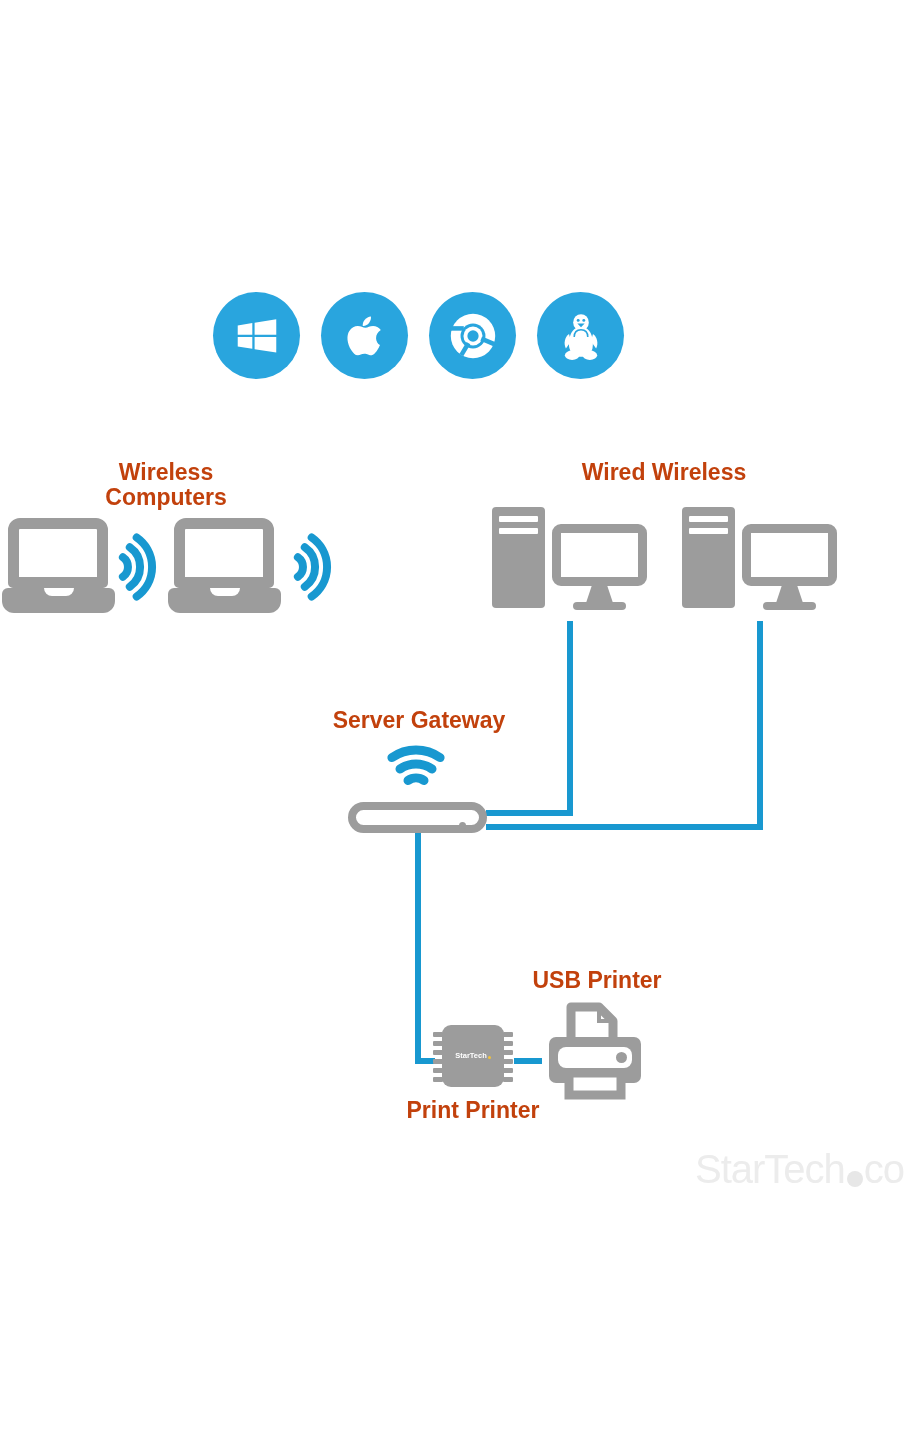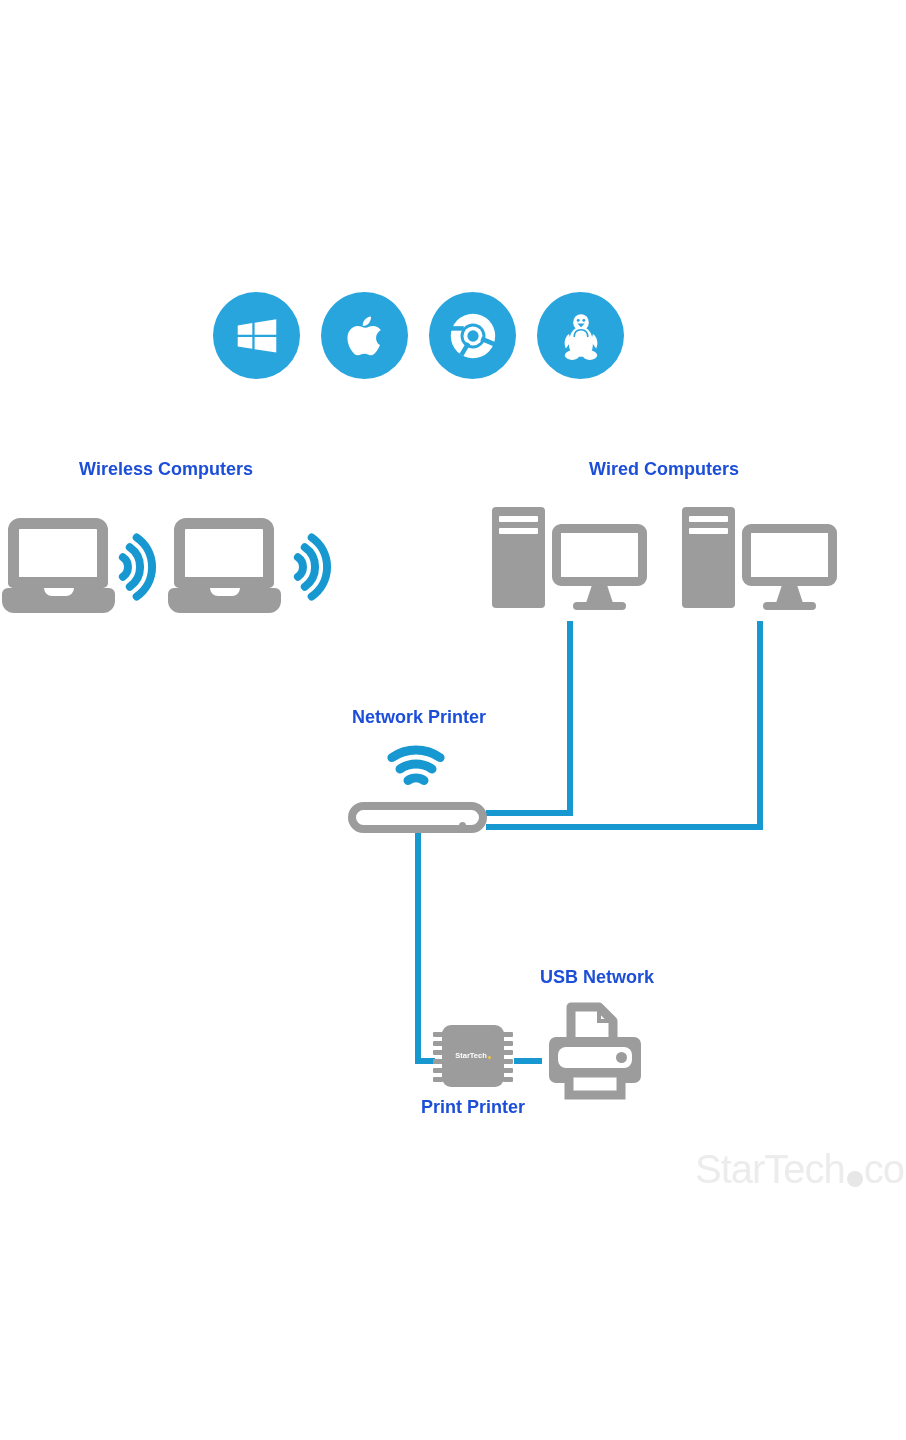--- a/index.html
+++ b/index.html
@@ -2,21 +2,21 @@
 <html><head>
 <meta charset="utf-8">
 <style>
   html,body{margin:0;padding:0;}
   body{
     width:906px;height:1440px;background:#ffffff;position:relative;
     font-family:"Liberation Sans", sans-serif;overflow:hidden;
   }
   .abs{position:absolute;}
   .label{
-    color:#1d4ed8;font-weight:bold;font-size:18px;line-height:1.1;
+    color:#c2410c;font-weight:bold;font-size:23px;line-height:1.1;
     text-align:center;width:200px;letter-spacing:0px;
   }
   .badge{
     width:87px;height:87px;border-radius:50%;background:#29A5DE;
     display:flex;align-items:center;justify-content:center;
   }
   
   .lap-screen{
     width:100px;height:70px;box-sizing:border-box;background:#fff;
     border:11px solid #9C9C9C;border-radius:12px 12px 5px 5px;
@@ -105,23 +105,23 @@
       <ellipse cx="32.5" cy="42.5" rx="7" ry="4.5"></ellipse>
     </g>
     <circle cx="21.3" cy="9" r="1.4" fill="#29A5DE"></circle>
     <circle cx="26.7" cy="9" r="1.4" fill="#29A5DE"></circle>
     <path d="M20.5,12 L27.5,12 L24,15.5 Z" fill="#29A5DE"></path>
     <path d="M17.5,25 C17.5,19.5 20,18 24,18 C28,18 30.5,19.5 30.5,25" fill="none" stroke="#29A5DE" stroke-width="1.5"></path>
   </svg>
 </div>
 
 <div class="abs label" style="left:66px;top:460px;">Wireless Computers</div>
-<div class="abs label" style="left:564px;top:460px;">Wired Computers</div>
-<div class="abs label" style="left:319px;top:708px;">Network Printer</div>
-<div class="abs label" style="left:497px;top:968px;">USB Network</div>
+<div class="abs label" style="left:564px;top:460px;">Wired Wireless</div>
+<div class="abs label" style="left:319px;top:708px;">Server Gateway</div>
+<div class="abs label" style="left:497px;top:968px;">USB Printer</div>
 <div class="abs label" style="left:373px;top:1098px;">Print Printer</div>
 
 <div>
   <div class="abs lap-screen" style="left:8px;top:518px;"></div>
   <div class="abs lap-base" style="left:2px;top:588px;">
       <div class="lap-notch"></div>
     </div>
   <svg class="abs" style="left:116px;top:532px;overflow:visible;" width="40" height="70">
     <g fill="none" stroke="#1898D0" stroke-width="8" stroke-linecap="round">
       <path d="M6.9,25.2 A12,12 0 0 1 6.9,44.8"></path>

